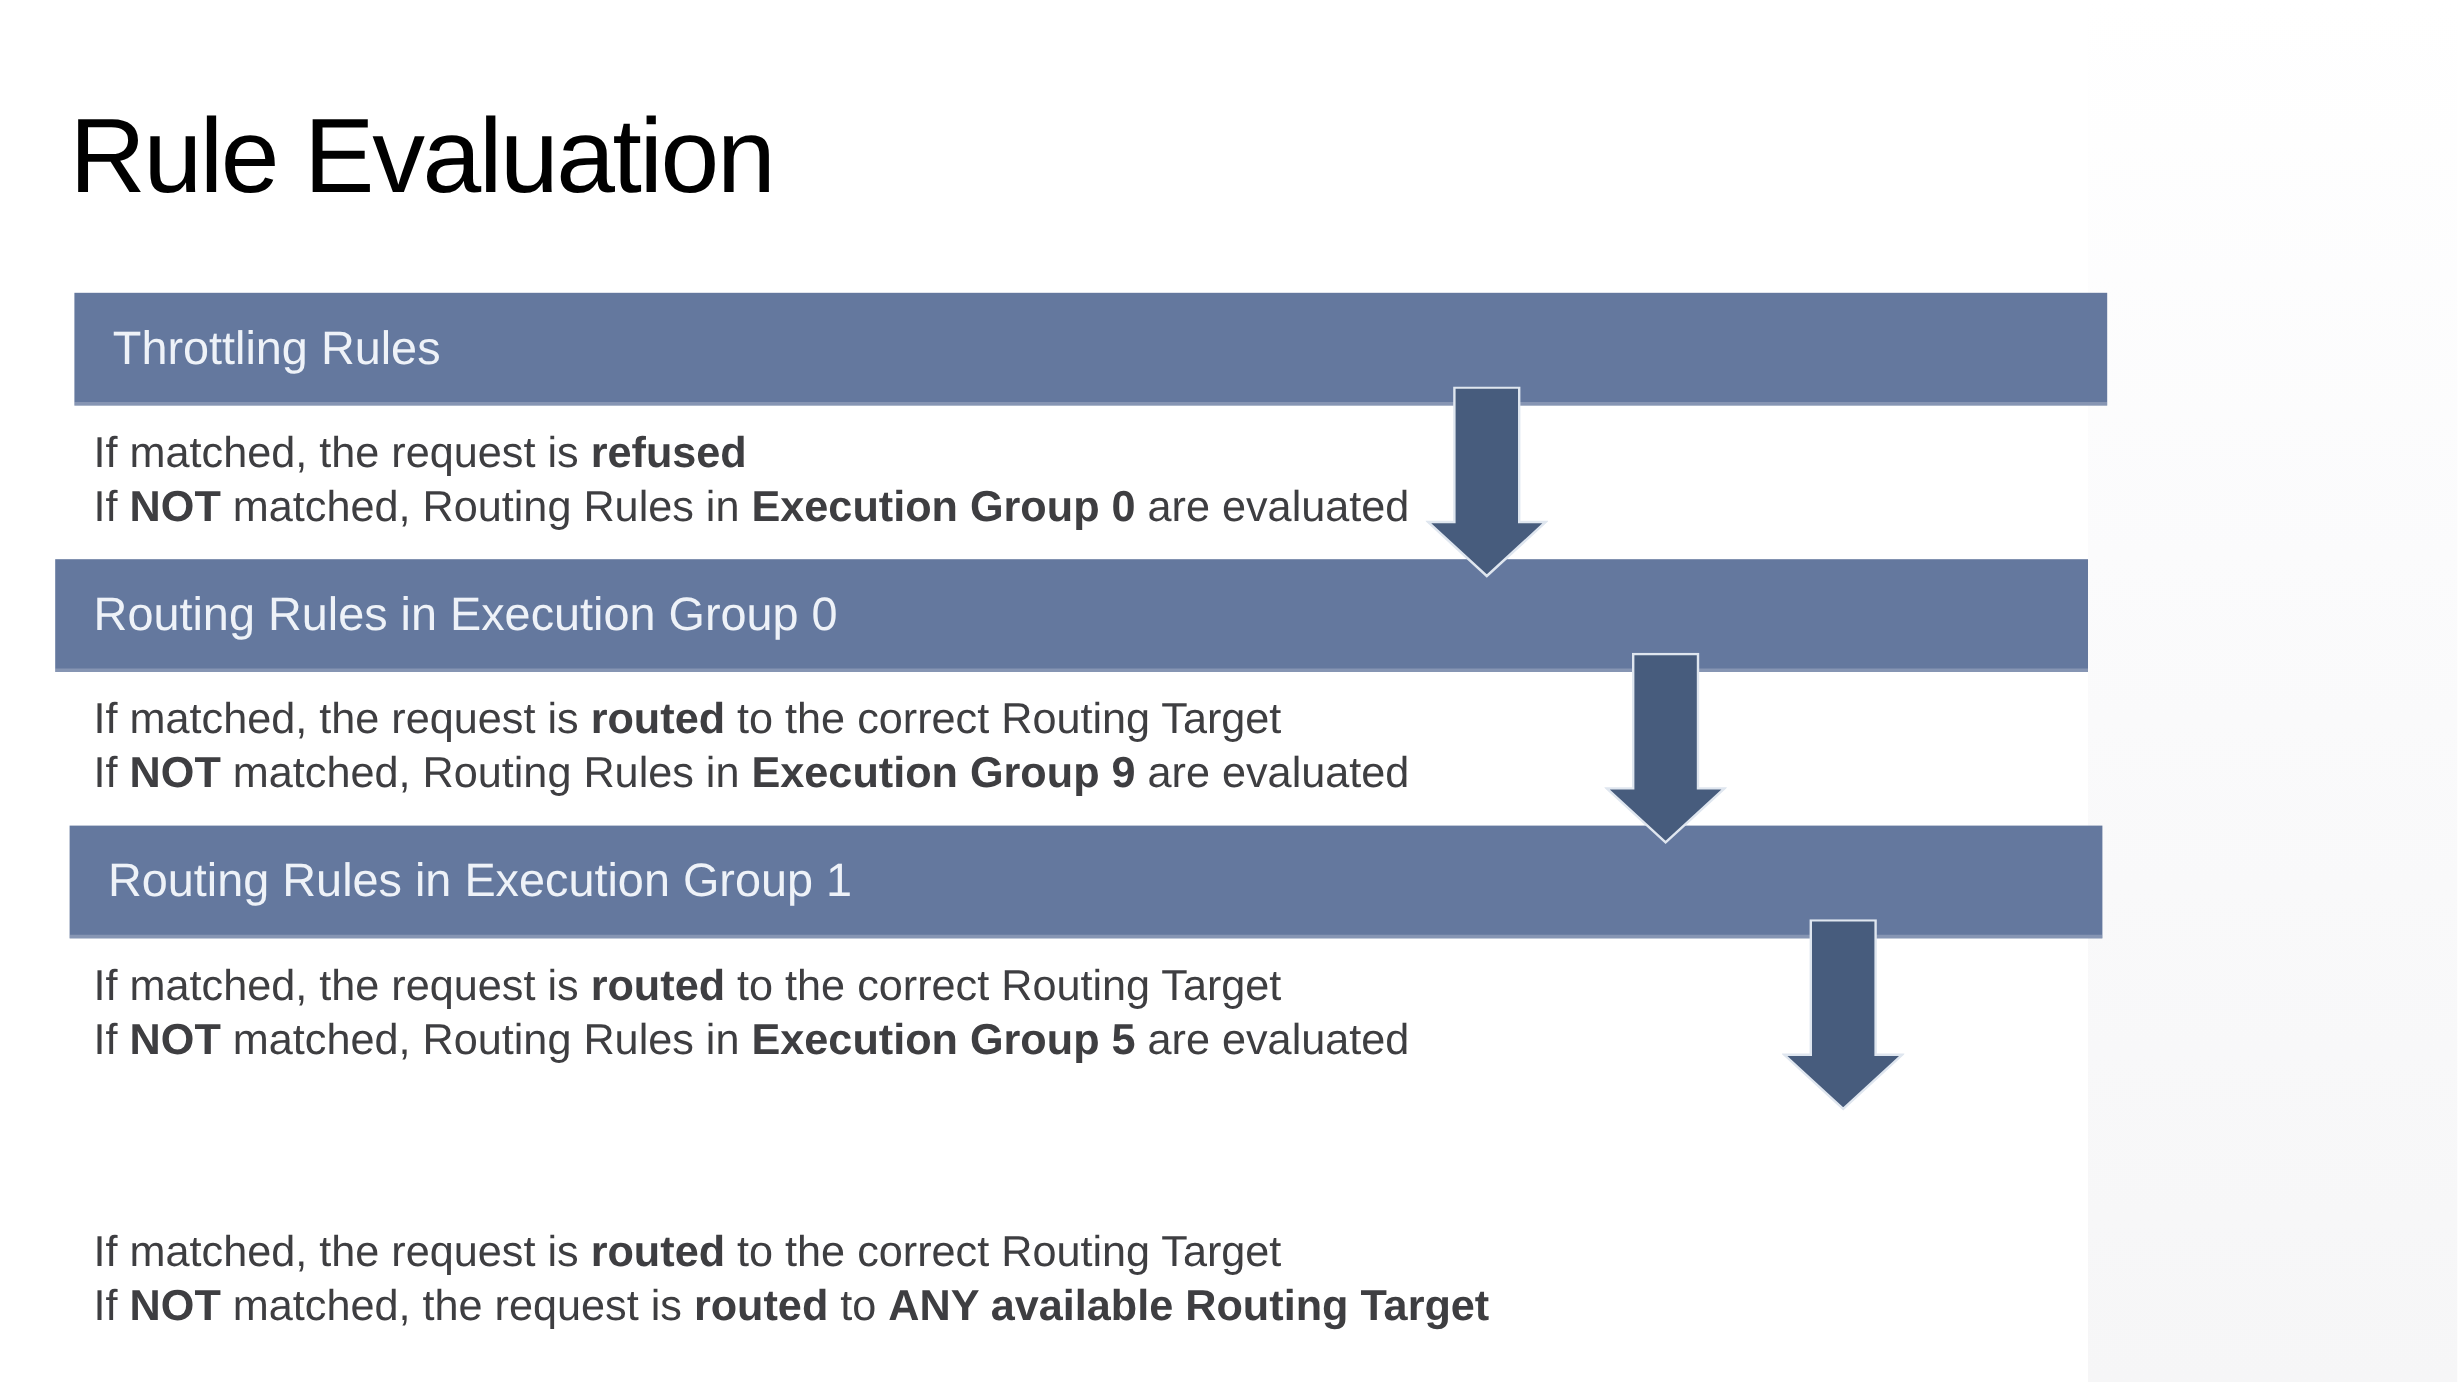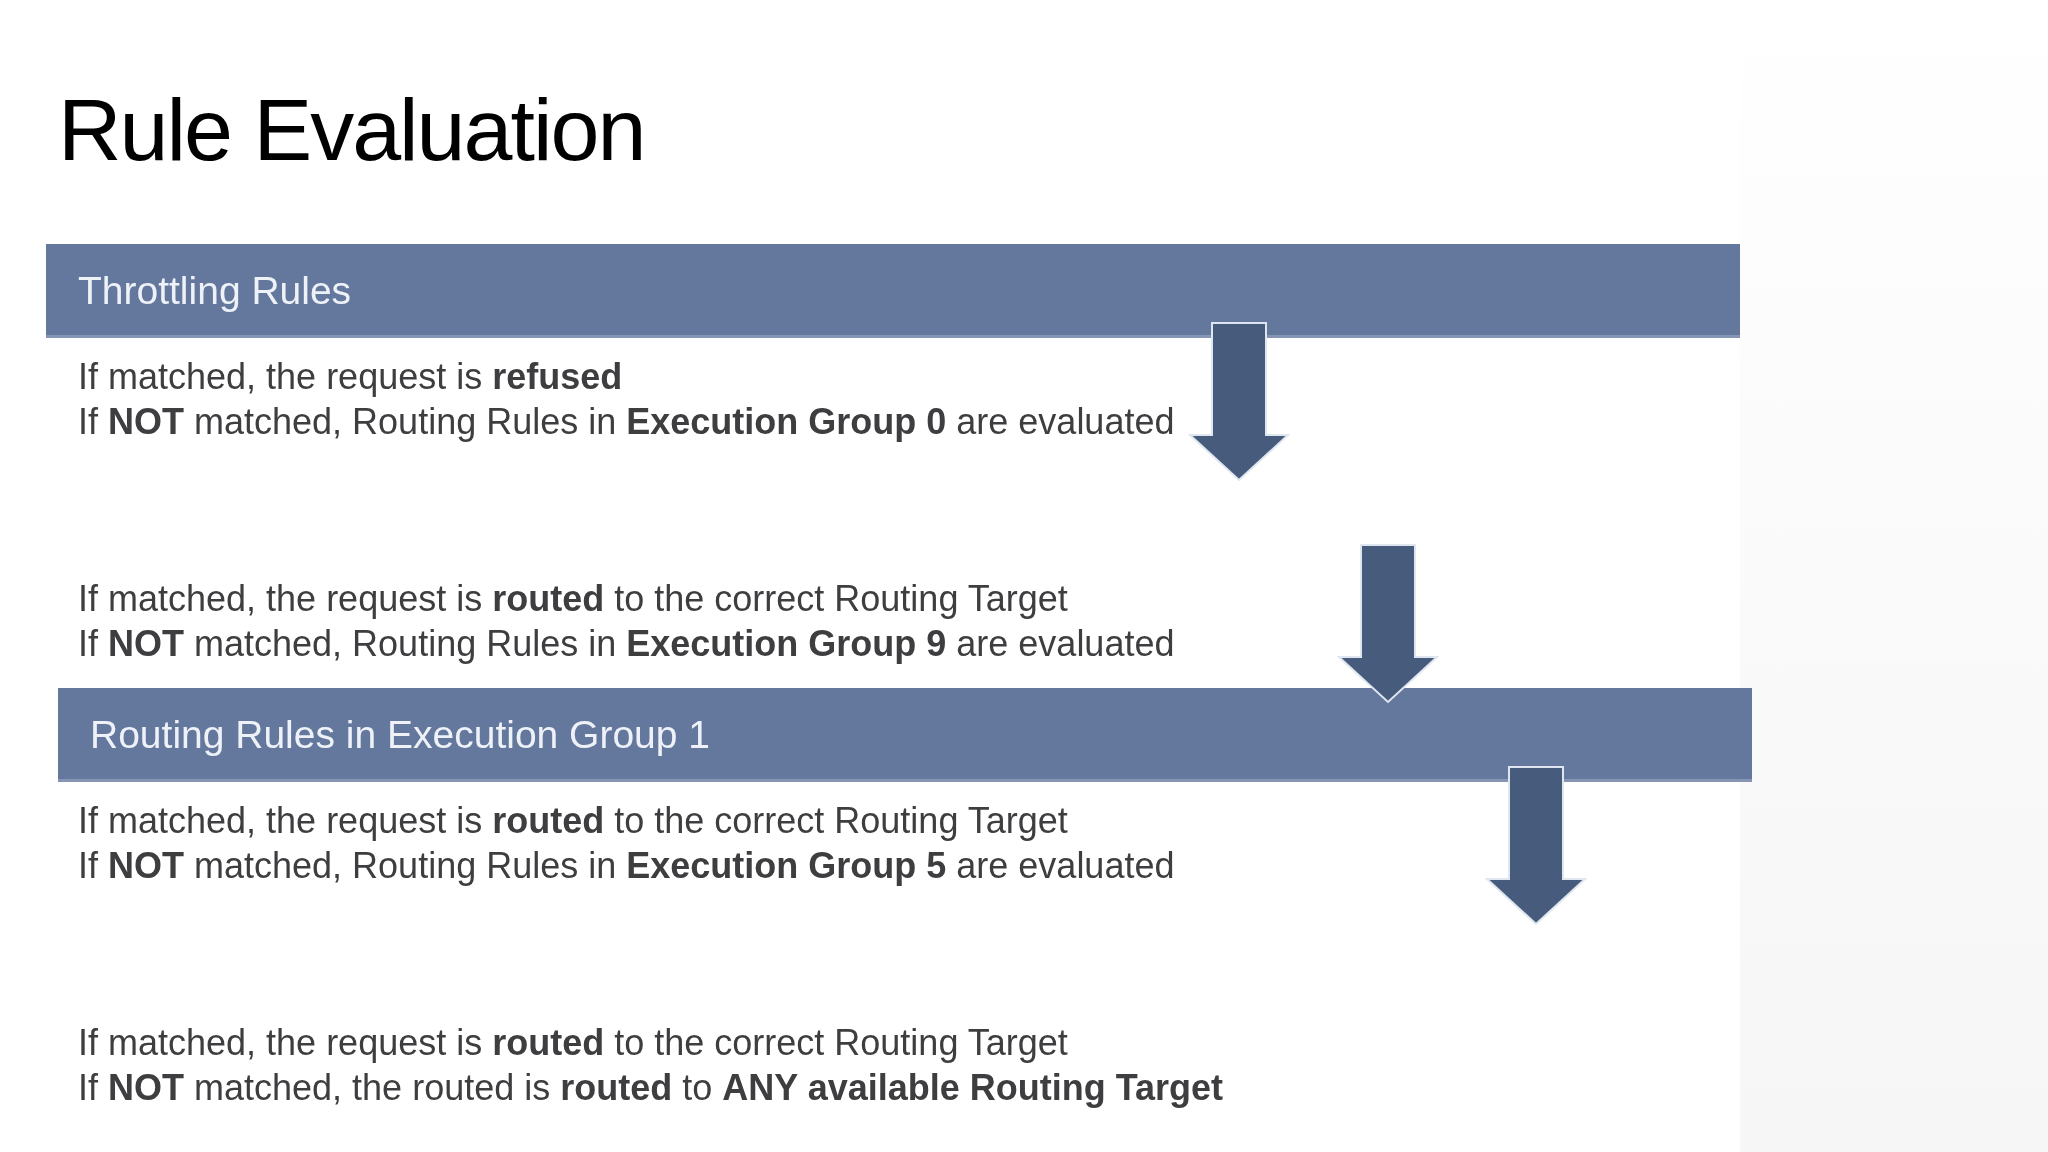--- a/index.html
+++ b/index.html
@@ -44,21 +44,21 @@
   }
   .band-label {
     display: block;
     padding-left: 32px;
     font-size: 39px;
     line-height: 94px;
     font-weight: 400;
     color: var(--band-header-text, #eef2f8);
     white-space: nowrap;
   }
-  .b0 { top: 244px; }
+  .b0 { top: 244px; margin-left: 16px; }
   .b1 { top: 466px; }
   .b2 { top: 688px; margin-left: 12px; }
   .b3 { top: 910px; }
   .textblock {
     position: absolute;
     left: 78px;
     width: 1620px;
   }
   .t0 { top: 354px; }
   .t1 { top: 576px; }
@@ -92,36 +92,39 @@
   <h1 class="title">Rule Evaluation</h1>
 
   <div class="band b0">
     <span class="band-label">Throttling Rules</span>
   </div>
   <div class="textblock t0">
     <p class="line"><span>If matched, the request is </span><b>refused</b></p>
     <p class="line"><span>If </span><b>NOT</b><span> matched, Routing Rules in </span><b>Execution Group 0</b><span> are evaluated</span></p>
   </div>
 
+  <div class="band b1">
+    <span class="band-label">Routing Rules in Execution Group 0</span>
+  </div>
   <div class="textblock t1">
     <p class="line"><span>If matched, the request is </span><b>routed</b><span> to the correct Routing Target</span></p>
     <p class="line"><span>If </span><b>NOT</b><span> matched, Routing Rules in </span><b>Execution Group 9</b><span> are evaluated</span></p>
   </div>
 
   <div class="band b2">
     <span class="band-label">Routing Rules in Execution Group 1</span>
   </div>
   <div class="textblock t2">
     <p class="line"><span>If matched, the request is </span><b>routed</b><span> to the correct Routing Target</span></p>
     <p class="line"><span>If </span><b>NOT</b><span> matched, Routing Rules in </span><b>Execution Group 5</b><span> are evaluated</span></p>
   </div>
 
   <div class="textblock t3">
     <p class="line"><span>If matched, the request is </span><b>routed</b><span> to the correct Routing Target</span></p>
-    <p class="line"><span>If </span><b>NOT</b><span> matched, the routed is </span><b>routed</b><span> to </span><b>ANY available Routing Target</b></p>
+    <p class="line"><span>If </span><b>NOT</b><span> matched, the request is </span><b>routed</b><span> to </span><b>ANY available Routing Target</b></p>
   </div>
 
   <svg class="arrow a0" viewBox="0 0 102 160">
     <polygon points="24,1 78,1 78,113 100,113 51,158 2,113 24,113" style="fill:var(--arrow-fill,#475c7d); stroke:var(--arrow-outline,#dfe6ef); stroke-width:2;"></polygon>
   </svg>
   <svg class="arrow a1" viewBox="0 0 102 160">
     <polygon points="24,1 78,1 78,113 100,113 51,158 2,113 24,113" style="fill:var(--arrow-fill,#475c7d); stroke:var(--arrow-outline,#dfe6ef); stroke-width:2;"></polygon>
   </svg>
   <svg class="arrow a2" viewBox="0 0 102 160">
     <polygon points="24,1 78,1 78,113 100,113 51,158 2,113 24,113" style="fill:var(--arrow-fill,#475c7d); stroke:var(--arrow-outline,#dfe6ef); stroke-width:2;"></polygon>

